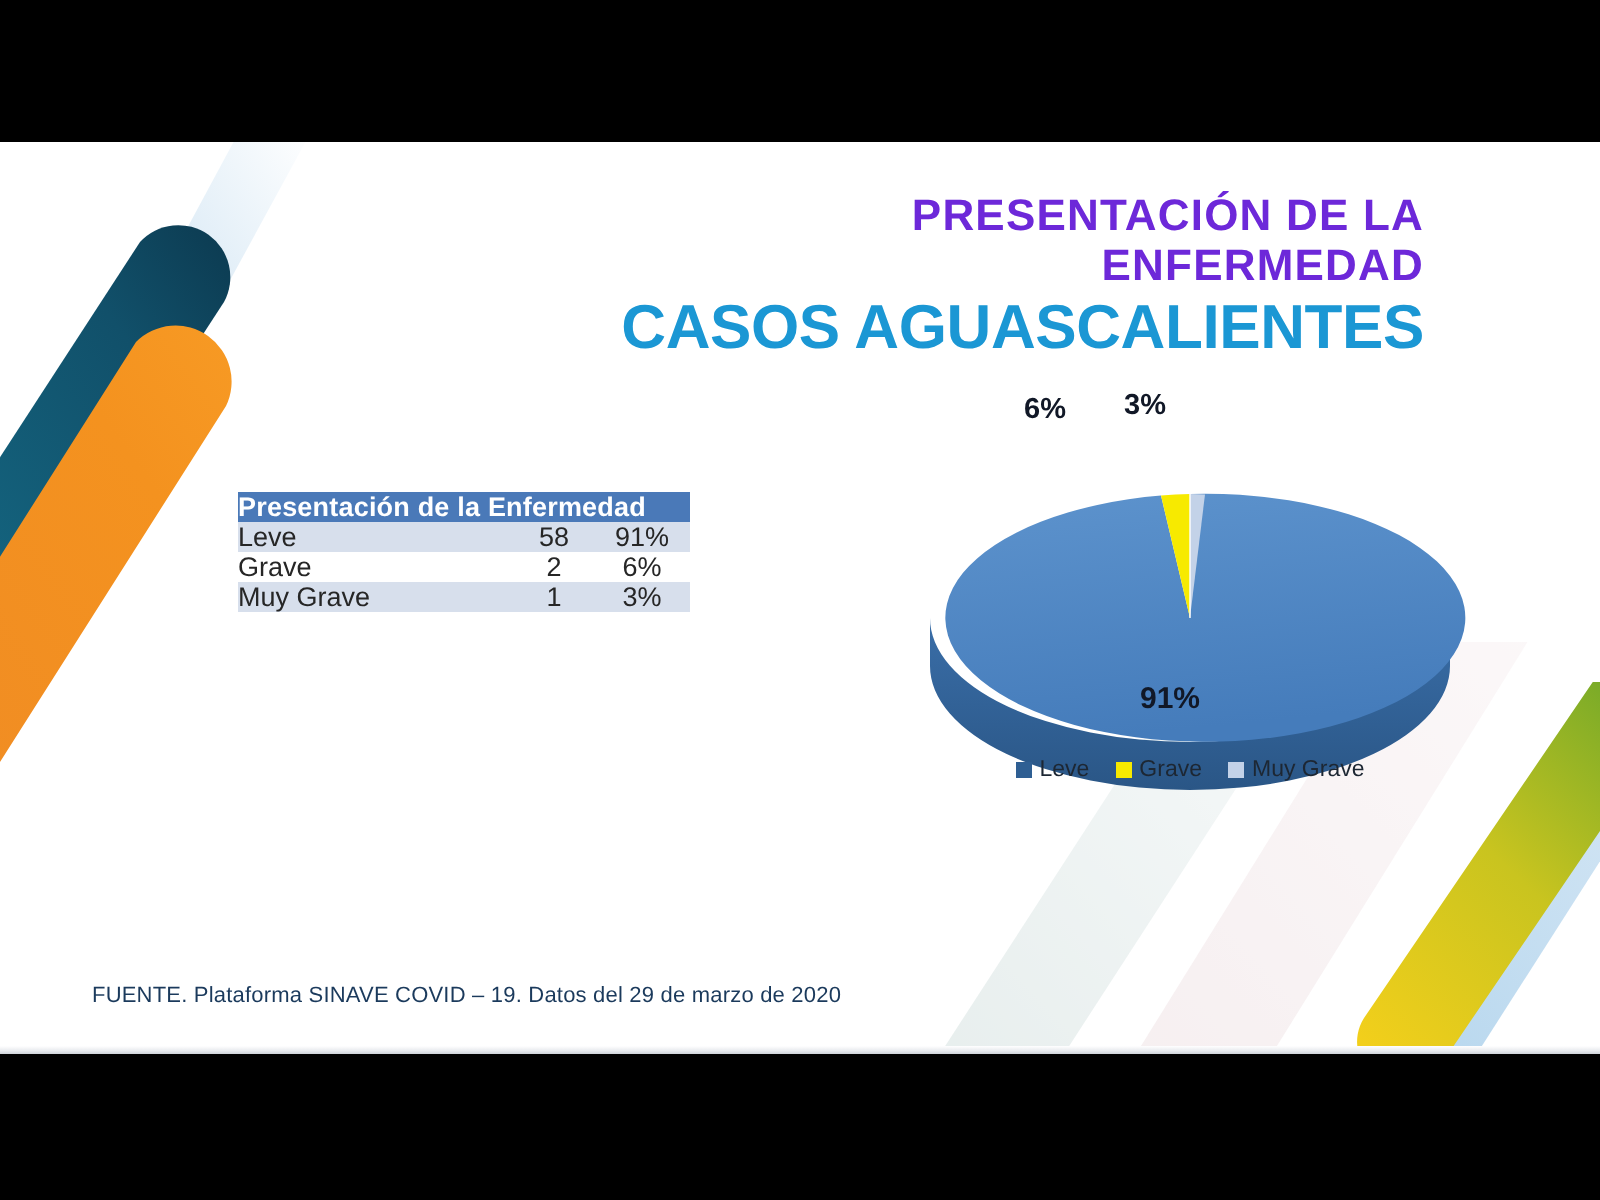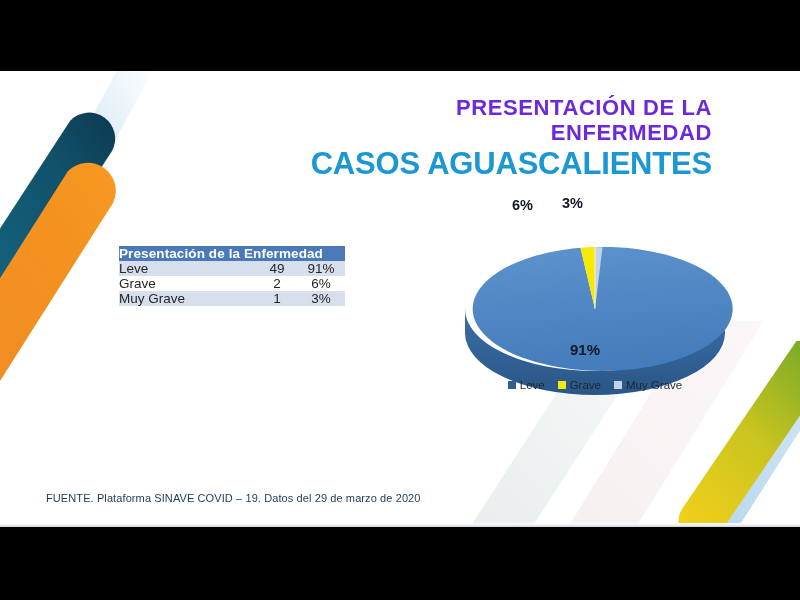--- a/index.html
+++ b/index.html
@@ -238,21 +238,21 @@
 
     <table id="data-table">
       <thead>
         <tr>
           <th class="th-cell" colspan="3">Presentación de la Enfermedad</th>
         </tr>
       </thead>
       <tbody>
         <tr class="tr-shade">
           <td class="td-label">Leve</td>
-          <td class="td-num">49</td>
+          <td class="td-num">58</td>
           <td class="td-pct">91%</td>
         </tr>
         <tr class="tr-plain">
           <td class="td-label sep-line">Grave</td>
           <td class="td-num sep-line">2</td>
           <td class="td-pct sep-line">6%</td>
         </tr>
         <tr class="tr-shade">
           <td class="td-label sep-line">Muy Grave</td>
           <td class="td-num sep-line">1</td>

